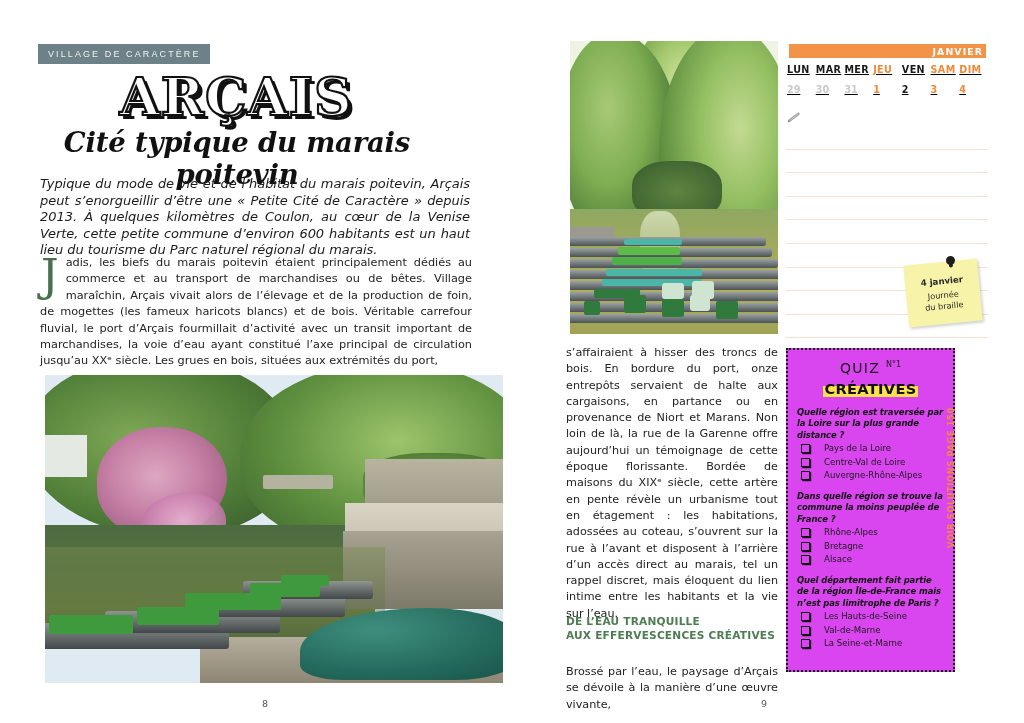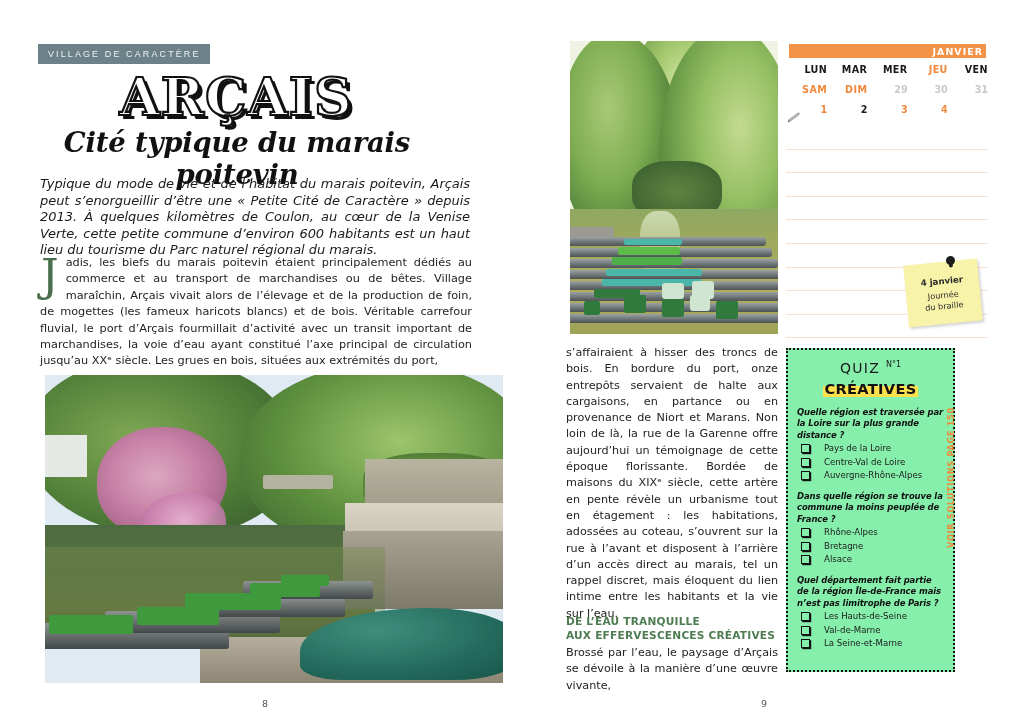--- a/index.html
+++ b/index.html
@@ -101,41 +101,42 @@
     font-size:11.2px;line-height:16.3px;
     color:#232323;text-align:justify;
   }
   .subhead{
     position:absolute;left:566px;top:615px;width:215px;
     font-family:"DejaVu Sans",sans-serif;
     font-weight:700;font-size:10.6px;line-height:13.6px;
     color:#4f7d53;letter-spacing:.2px;
   }
   .col9b{
-    position:absolute;left:566px;top:645px;width:212px;
+    position:absolute;left:566px;top:664px;width:212px;
     font-family:"DejaVu Sans",sans-serif;
     font-size:11.2px;line-height:16.3px;
     color:#232323;text-align:justify;
   }
 
   
   .cal-bar{
     position:absolute;left:789px;top:44px;width:197px;height:14px;
     background:#f29348;
   }
   .cal-month{
     position:absolute;right:6px;top:45.5px;
     color:#ffffff;font-weight:700;font-size:9.4px;
     letter-spacing:1.1px;
     font-family:"DejaVu Sans",sans-serif;
   }
   .cal-grid{
     position:absolute;left:787px;top:64px;width:201px;
-    display:grid;grid-template-columns:repeat(5,1fr);
-    text-align:right;
+    display:grid;grid-template-columns:repeat(7,1fr);
+    text-align:left;
+    text-decoration:underline;
   }
   .cal-dow{
     font-family:"DejaVu Sans",sans-serif;
     font-weight:700;font-size:9.6px;letter-spacing:.4px;
     padding-bottom:9px;
   }
   .cal-day{
     font-family:"DejaVu Sans",sans-serif;
     font-weight:700;font-size:9.6px;
   }
@@ -167,21 +168,21 @@
     background:#1d1d1d;
     box-shadow:0 5px 0 -2.5px #1d1d1d;
     transform:rotate(-5deg);
   }
 
   
   .quiz{
     position:absolute;left:786px;top:348px;
     width:169px;height:324px;
     border:2.2px dotted #111111;
-    background:#86efac;
+    background:#d946ef;
     box-sizing:border-box;
     padding:8px 9px 6px 9px;
   }
   .quiz-t1{
     text-align:center;
     font-family:"DejaVu Sans",sans-serif;
     font-size:14px;letter-spacing:1.3px;color:#1a1a1a;
     margin-top:2px;
   }
   .quiz-t1 sup{font-size:8px;letter-spacing:0;}

